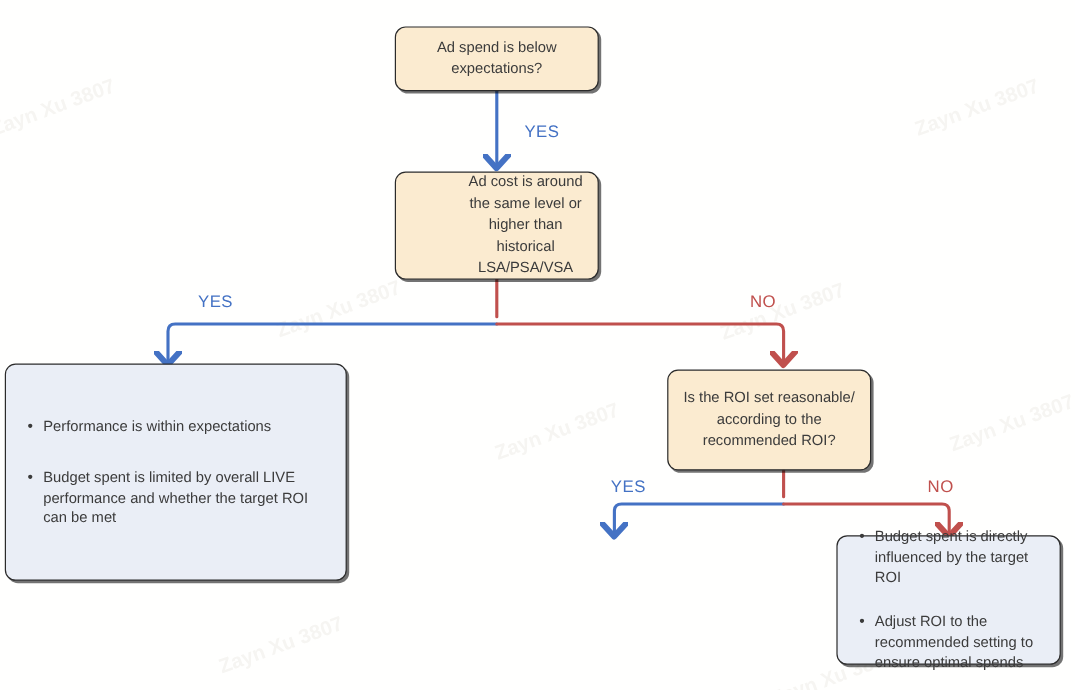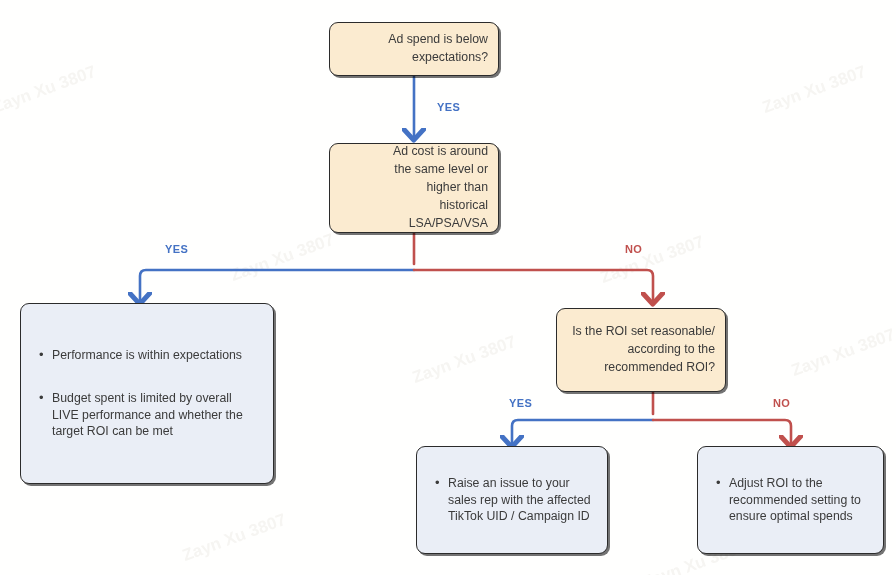--- a/index.html
+++ b/index.html
@@ -59,21 +59,21 @@
   }
   .node.bluegrey {
     background: #eaeef6;
   }
   .node .inner {
     width: 100%;
     padding: 0 10px;
     box-sizing: border-box;
   }
   .centered-text {
-    text-align: right;
+    text-align: center;
     font-size: 12.3px;
     line-height: 1.45;
     color: #3b3b3b;
   }
   ul.bullets {
     margin: 0;
     padding: 0 0 0 17px;
     list-style: none;
   }
   ul.bullets li {
@@ -95,22 +95,22 @@
     margin-top: 26px;
   }
   ul.bullets.tight li + li {
     margin-top: 20px;
   }
 
   
   .edge-label {
     position: absolute;
     z-index: 3;
-    font-size: 11px;
-    font-weight: bold;
+    font-size: 14px;
+    font-weight: normal;
     letter-spacing: 0.4px;
     white-space: nowrap;
   }
   .lbl-yes { color: #4472c4; }
   .lbl-no  { color: #c0504d; }
 </style>
 </head>
 <body>
 
 <div id="canvas">
@@ -161,44 +161,38 @@
       <div class="centered-text">Ad spend is below expectations?</div>
     </div>
   </div>
 
   <div class="node cream" style="left:329px; top:143px; width:170px; height:90px;padding-left:48px;">
     <div class="inner">
       <div class="centered-text">Ad cost is around the same level or higher than historical LSA/PSA/VSA</div>
     </div>
   </div>
 
-  <div class="node bluegrey" style="left:20px; top:303px; width:254px; height:181px;">
+  <div class="node bluegrey" style="left:4px; top:303px; width:285px; height:181px;">
     <div class="inner" style="padding:0 14px 0 14px;">
       <ul class="bullets spaced">
         <li>Performance is within expectations</li>
         <li>Budget spent is limited by overall LIVE performance and whether the target ROI can be met</li>
       </ul>
     </div>
   </div>
 
   <div class="node cream" style="left:556px; top:308px; width:170px; height:84px;">
     <div class="inner">
       <div class="centered-text">Is the ROI set reasonable/ according to the recommended ROI?</div>
     </div>
   </div>
 
-  <div class="node bluegrey" style="left:416px; top:446px; width:192px; height:108px;">
-    <div class="inner" style="padding:0 12px 0 14px;">
-      <ul class="bullets tight">
-        <li>Raise an issue to your sales rep with the affected TikTok UID / Campaign ID</li>
-      </ul>
-    </div>
-  </div>
 
   <div class="node bluegrey" style="left:697px; top:446px; width:187px; height:108px;">
     <div class="inner" style="padding:0 10px 0 14px;">
       <ul class="bullets tight">
+        <li>Budget spent is directly influenced by the target ROI</li>
         <li>Adjust ROI to the recommended setting to ensure optimal spends</li>
       </ul>
     </div>
   </div>
 
 </div>
 
 </body></html>

